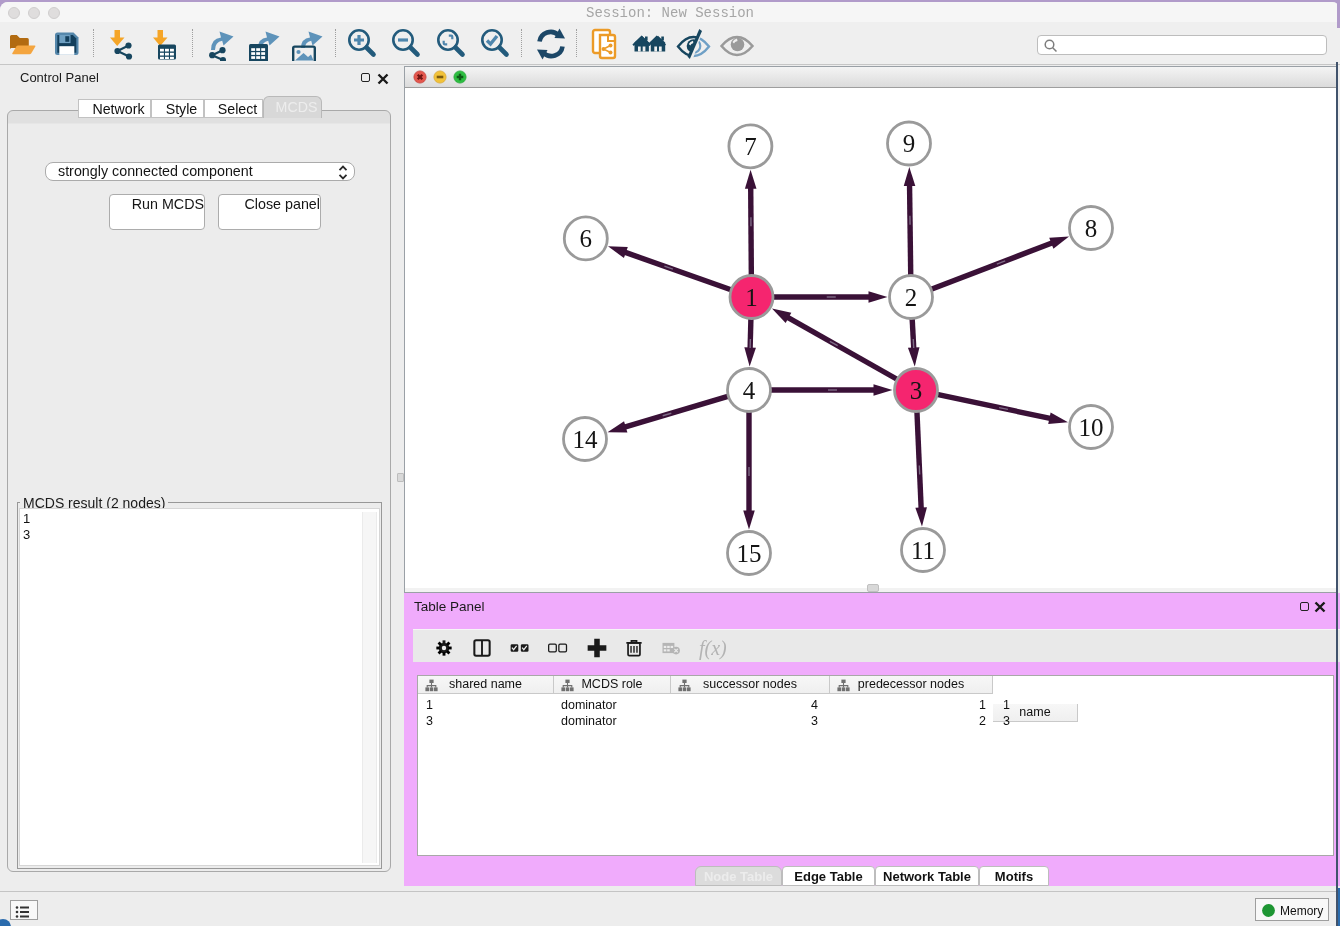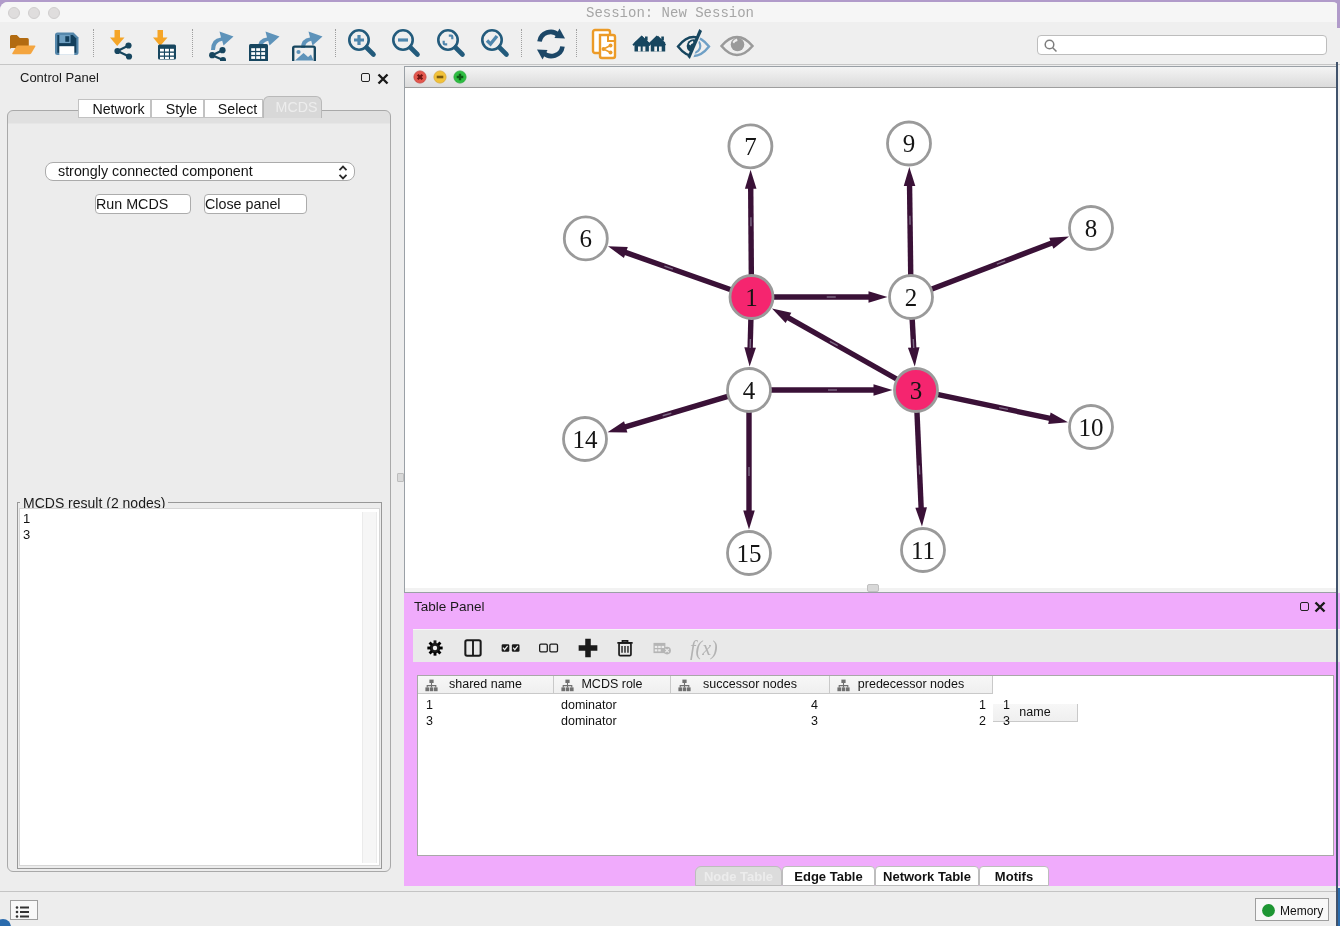--- a/index.html
+++ b/index.html
@@ -15,35 +15,35 @@
   .ticon { position:absolute; top:5px; }
   
   #cpanel { position:absolute; left:0; top:65px; width:394px; height:821px; background:#EDEDED; }
   #cp-title { position:absolute; left:20px; top:5px; font-size:13px; color:#1A1A1A; }
   #cp-content { position:absolute; left:7px; top:45px; width:384px; height:762px; background:linear-gradient(#E0E0E0 0px, #E0E0E0 12px, #ECECEC 13px); border:1.5px solid #A9A9A9; border-radius:6px; }
   .tab { position:absolute; top:34px; height:19px; background:#FFFFFF; border:1px solid #C2C2C2; font-size:14.2px; color:#111; text-align:center; line-height:18px; z-index:5;padding-left:8px; }
   .tabsel { top:31px !important; height:22px !important; line-height:21px !important; background:#D8D8D8; color:#EDEDED; border-radius:6px 6px 0 0; border:1px solid #B9B9B9; border-bottom:none; z-index:4 !important; }
   #cp-max { position:absolute; left:361px; top:8px; width:9px; height:9px; border:1.6px solid #222; border-radius:2px; }
   #opt-label { position:absolute; left:0; top:26px; width:384px; text-align:center; font-size:14.5px; color:#151515; }
   #opt-select { position:absolute; left:37px; top:51px; width:310px; height:19px; background:#FFFFFF; border:1px solid #ABABAB; border-radius:8px; font-size:14.3px; color:#151515; line-height:17px; padding-left:12px; }
-  .cp-btn { position:absolute; top:83px; height:20px; background:#FFFFFF; border:1px solid #ACACAC; border-radius:4px; font-size:14.3px; color:#151515; text-align:left; line-height:18px; }
+  .cp-btn { position:absolute; top:83px; height:36px; background:#FFFFFF; border:1px solid #ACACAC; border-radius:4px; font-size:14.3px; color:#151515; text-align:right; line-height:18px;margin-left:14px; }
   #mcds-fs { position:absolute; left:9px; top:391px; width:365px; height:367px; border:1px solid #989898; }
   #mcds-legend { position:absolute; left:2px; top:-8px; background:#ECECEC; padding:0 3px; font-size:14px; color:#1A1A1A; }
   #mcds-white { position:absolute; left:1px; top:5px; width:361px; height:358px; background:#FFFFFF; border:1px solid #D6D6D6; font-size:13px; color:#111; }
   #mcds-scroll { position:absolute; right:2px; top:3px; width:15px; height:351px; background:#F6F6F6; border-left:1px solid #EBEBEB; border-right:1px solid #EBEBEB; }
   
   #netwin { position:absolute; left:404px; top:66px; width:934px; height:527px; border:1px solid #9AA0A6; background:#FFFFFF; }
   #nettitle { position:absolute; left:0; top:0; width:100%; height:21px; background:linear-gradient(#F4F4F4,#DBDBDB); border-bottom:1px solid #9E9E9E; }
   #netcanvas { position:absolute; left:0; top:21px; width:932px; height:500px; background:#fff; }
   #netfoot { position:absolute; left:0; bottom:0; width:932px; height:4px; background:#F2F2F2; }
   
   #tpanel { position:absolute; left:404px; top:593px; width:936px; height:293px; background:#f0abfc; }
   #tp-title { position:absolute; left:10px; top:6px; font-size:13.5px; color:#1A1A1A; }
   #tp-max { position:absolute; left:896px; top:9px; width:9px; height:9px; border:1.6px solid #222; border-radius:2px; }
-  #tp-toolbar { position:absolute; left:9px; top:36px; width:927px; height:33px; background:#E9E9E9; border-top:1px solid #F6F6F6; }
+  #tp-toolbar { position:absolute; left:9px; top:36px; width:927px; height:33px; background:#E9E9E9; border-top:1px solid #F6F6F6;text-align:center; }
   #tp-table { position:absolute; left:13px; top:82px; width:917px; height:181px; background:#FFFFFF; border:1px solid #A8A8A8;padding-left:24px; }
   .thi { position:absolute; left:7px; top:3px; }
   .th { position:absolute; top:0; height:18px; background:linear-gradient(#F7F7F7,#EFEFEF); border-right:1px solid #C9C9C9; border-bottom:1px solid #C9C9C9; font-size:12.5px; color:#111; text-align:center; line-height:16px; }
   .td { position:absolute; font-size:12.5px; color:#111; height:16px; line-height:16px; }
   .tp-tab { position:absolute; top:273px; height:20px; background:#FFFFFF; border:1px solid #BDBDBD; border-radius:4px 4px 0 0; font-size:13px; font-weight:bold; color:#111; text-align:center; line-height:19px; }
   .tp-tabsel { background:#DCDCDC; color:#ECECEC; border-radius:6px 6px 0 0; }
   #memory-btn { position:absolute; left:1255px; top:898px; width:74px; height:23px; background:#F8F8F8; border:1px solid #9E9E9E; }
   #status-btn { position:absolute; left:10px; top:8px; width:28px; height:20px; background:#F8F8F8; border:1px solid #9E9E9E; }
   
   #statusbar { position:absolute; left:0; top:891px; width:1340px; height:35px; background:#EDEDED; border-top:1px solid #C4C4C4; }

